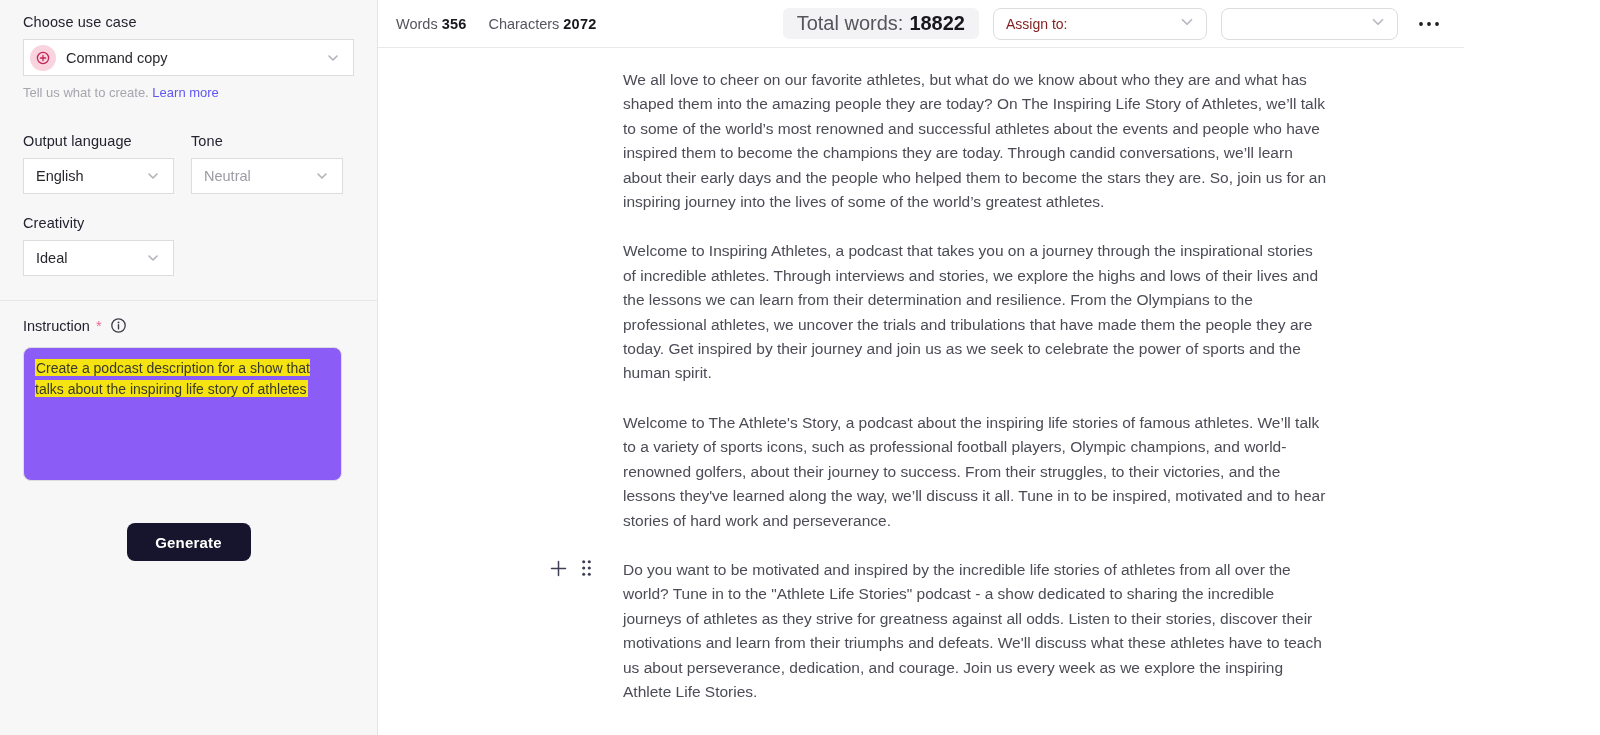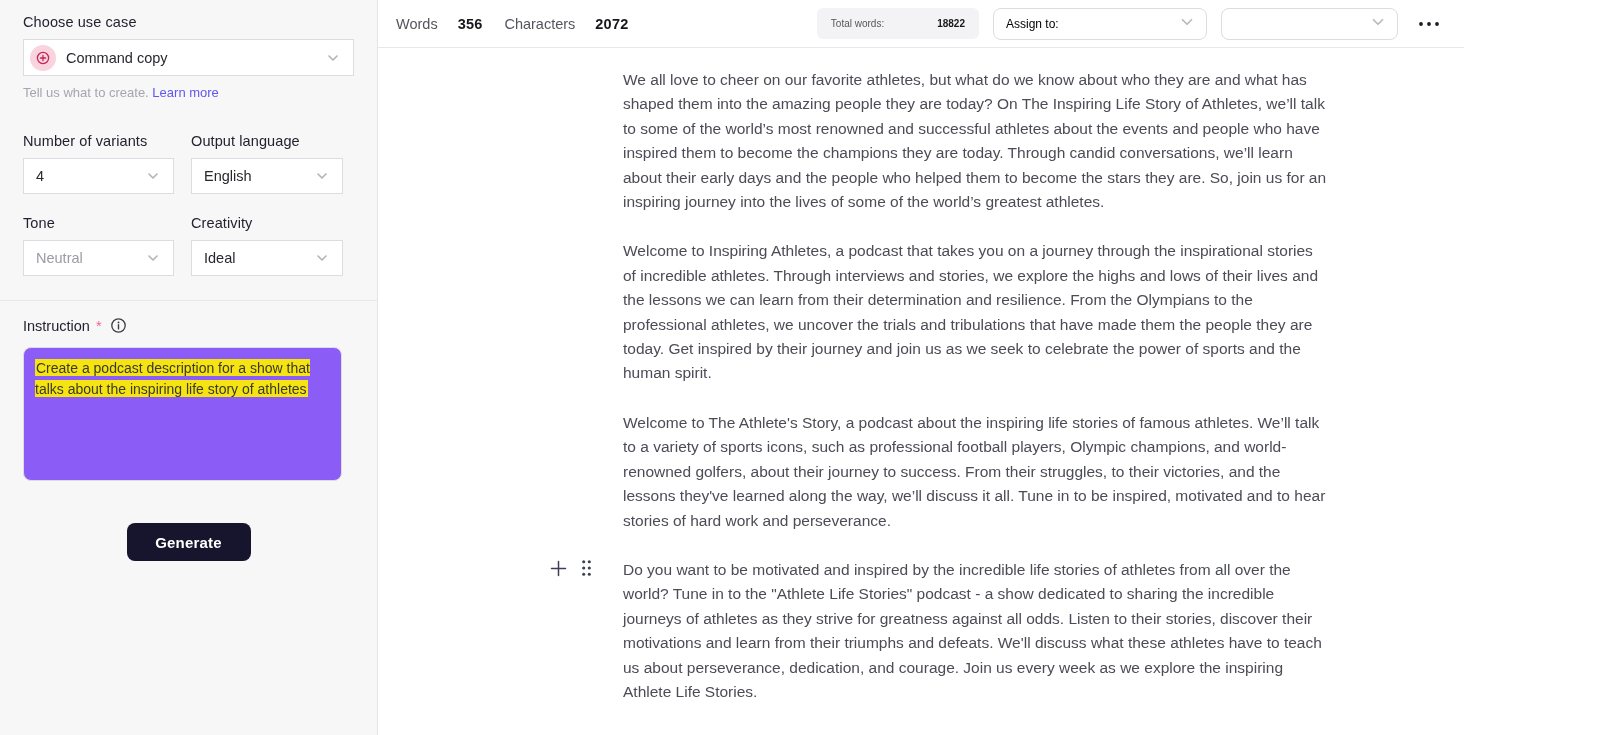--- a/index.html
+++ b/index.html
@@ -93,35 +93,35 @@
   
   .main { flex: 1 1 auto; display: flex; flex-direction: column; background: #ffffff; }
   .toolbar {
     height: 48px; flex: 0 0 48px;
     border-bottom: 1px solid #e8e8eb;
     display: flex; align-items: center;
     padding: 0 22px 0 18px;
   }
   .tb-left { display: flex; align-items: center; gap: 22px; }
   .tb-stat { font-size: 14.5px; color: #55555e; }
-  .tb-stat b { color: #17171d; font-weight: bold; margin-left: 20px; letter-spacing: 0.2px; }
+  .tb-stat b { color: #17171d; font-weight: bold; margin-left: 4px; letter-spacing: 0.2px; }
   .tb-spacer { flex: 1 1 auto; }
   .tb-right { display: flex; align-items: center; gap: 14px; }
   .tb-badge {
     background: #f3f3f5; border-radius: 6px;
     height: 31px; display: flex; align-items: center;
-    padding: 0 14px; font-size: 10px; color: #55555e; gap: 47px;
+    padding: 0 14px; font-size: 20px; color: #55555e;
   }
   .tb-badge b { color: #17171d; margin-left: 6px; font-weight: bold; text-align: center; }
   .tb-select {
     height: 32px; border: 1px solid #dcdce1; border-radius: 8px;
     background: #fff; display: flex; align-items: center;
     padding: 0 10px 0 12px; cursor: pointer;
   }
-  .tb-select .ph { color: #000000; font-size: 12px; flex: 1 1 auto; }
+  .tb-select .ph { color: #7f1d1d; font-size: 14px; flex: 1 1 auto; }
   .tb-select-assign { width: 214px; }
   .tb-select-empty { width: 177px; }
   .tb-ellipsis { display: flex; cursor: pointer; padding: 4px 2px; margin-left: 4px; }
 
   .doc-scroll { flex: 1 1 auto; overflow: hidden; position: relative; }
   .doc {
     width: 705px;
     margin-left: 245px;
     padding-top: 20px;
     font-size: 15.5px;
@@ -158,31 +158,20 @@
           <svg width="16" height="16" viewBox="0 0 16 16">
               <path d="M4 6l4 4 4-4" fill="none" stroke="#b2b2ba" stroke-width="1.6" stroke-linecap="round" stroke-linejoin="round"></path>
             </svg>
         </span>
       </div>
 
       <p class="helper"><span>Tell us what to create.</span> <a>Learn more</a></p>
 
       <div class="grid2">
         <div>
-          <span class="field-label">Number of variants</span>
-          <div class="select">
-            <span class="sel-value">4</span>
-            <span class="chev">
-              <svg width="16" height="16" viewBox="0 0 16 16">
-                  <path d="M4 6l4 4 4-4" fill="none" stroke="#b2b2ba" stroke-width="1.6" stroke-linecap="round" stroke-linejoin="round"></path>
-                </svg>
-            </span>
-          </div>
-        </div>
-        <div>
           <span class="field-label">Output language</span>
           <div class="select">
             <span class="sel-value">English</span>
             <span class="chev">
               <svg width="16" height="16" viewBox="0 0 16 16">
                   <path d="M4 6l4 4 4-4" fill="none" stroke="#b2b2ba" stroke-width="1.6" stroke-linecap="round" stroke-linejoin="round"></path>
                 </svg>
             </span>
           </div>
         </div>

